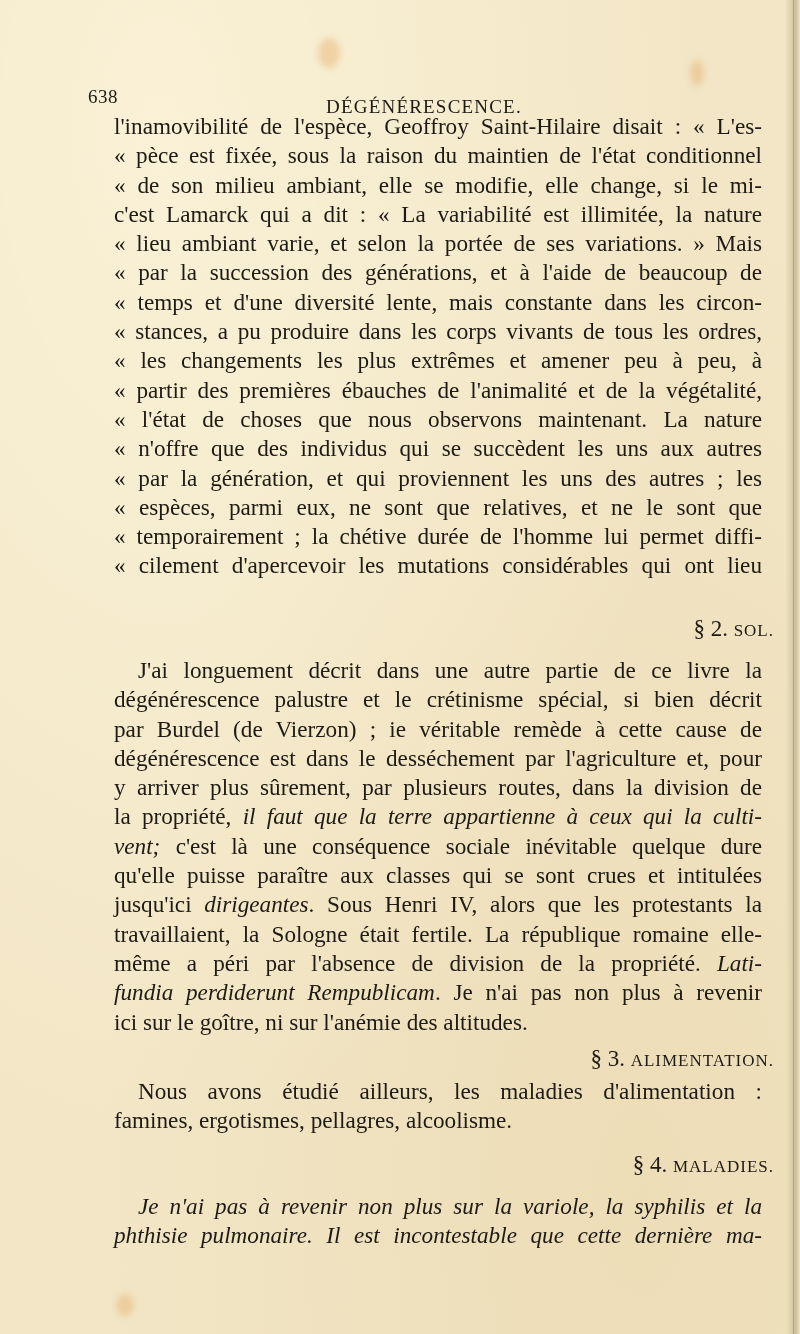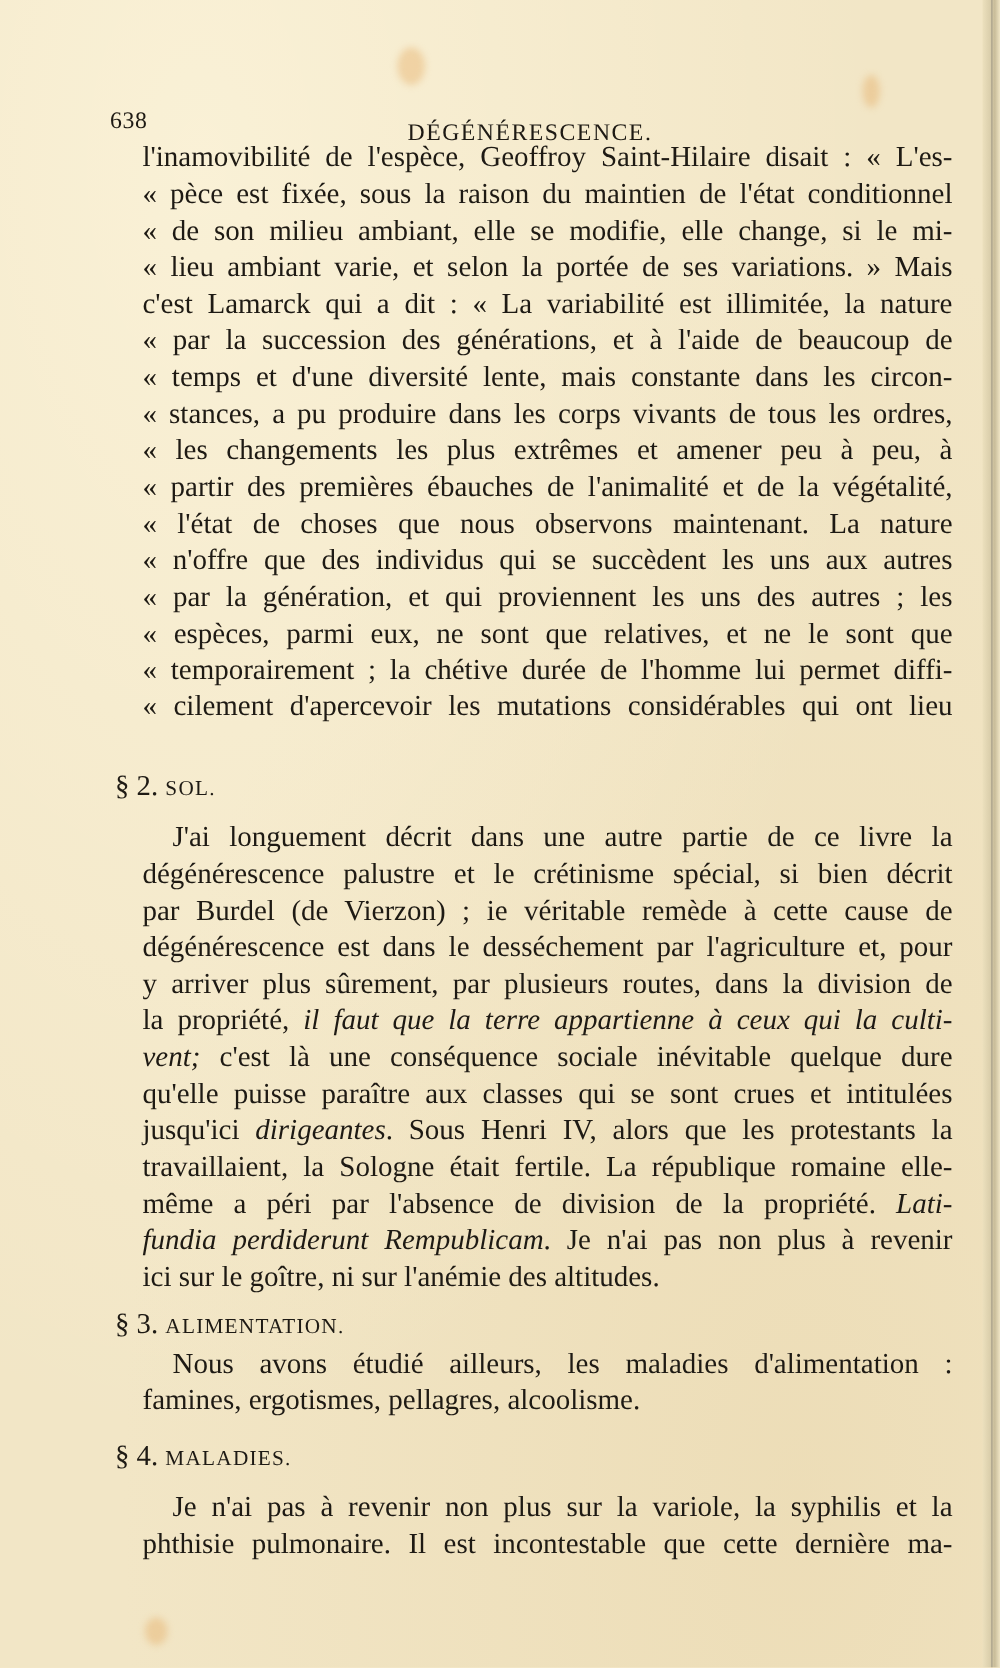--- a/index.html
+++ b/index.html
@@ -40,21 +40,21 @@
   }
   .line {
     display: block; height: 29.3px; white-space: nowrap;
     text-align: justify; text-align-last: justify;
     transform-origin: left center;
     margin-left: 22px;
   }
   .line.last { text-align-last: left; }
   .line.indent { padding-left: 24px; }
   .heading {
-    position: absolute; left: 92px; width: 670px; text-align: left; font-size: 23px;
+    position: absolute; left: 104px; width: 670px; text-align: right; font-size: 23px;
   }
   .heading .sc { font-size: 17px; letter-spacing: 1px; }
   i { font-style: italic; }
 </style>
 </head>
 <body>
 
 <div class="page">
   <div class="stain" style="left:318px;top:38px;width:22px;height:30px;"></div>
   <div class="stain" style="left:690px;top:60px;width:14px;height:26px;"></div>
@@ -62,22 +62,22 @@
 
   <div class="header">
     <span class="page-number">638</span>
     <span class="running-title">DÉGÉNÉRESCENCE.</span>
   </div>
 
   <div class="text-block" style="top:112px;">
     <span class="line">l'inamovibilité de l'espèce, Geoffroy Saint-Hilaire disait : « L'es-</span>
     <span class="line">« pèce est fixée, sous la raison du maintien de l'état conditionnel</span>
     <span class="line">« de son milieu ambiant, elle se modifie, elle change, si le mi-</span>
+    <span class="line">c'est Lamarck qui a dit : « La variabilité est illimitée, la nature</span>
     <span class="line">« lieu ambiant varie, et selon la portée de ses variations. » Mais</span>
-    <span class="line">c'est Lamarck qui a dit : « La variabilité est illimitée, la nature</span>
     <span class="line">« par la succession des générations, et à l'aide de beaucoup de</span>
     <span class="line">« temps et d'une diversité lente, mais constante dans les circon-</span>
     <span class="line">« stances, a pu produire dans les corps vivants de tous les ordres,</span>
     <span class="line">« les changements les plus extrêmes et amener peu à peu, à</span>
     <span class="line">« partir des premières ébauches de l'animalité et de la végétalité,</span>
     <span class="line">« l'état de choses que nous observons maintenant. La nature</span>
     <span class="line">« n'offre que des individus qui se succèdent les uns aux autres</span>
     <span class="line">« par la génération, et qui proviennent les uns des autres ; les</span>
     <span class="line">« espèces, parmi eux, ne sont que relatives, et ne le sont que</span>
     <span class="line">« temporairement ; la chétive durée de l'homme lui permet diffi-</span>
@@ -113,19 +113,19 @@
   <div class="text-block" style="top:1077px;">
     <span class="line indent">Nous avons étudié ailleurs, les maladies d'alimentation :</span>
     <span class="line last">famines, ergotismes, pellagres, alcoolisme.</span>
   </div>
 
   <div class="heading" style="top:1152px;">
     <span>§ 4.</span>
     <span class="sc">MALADIES.</span>
   </div>
 
-  <div class="text-block" style="top:1192px;">
+  <div class="text-block" style="top:1192px;font-style:italic;">
     <span class="line indent">Je n'ai pas à revenir non plus sur la variole, la syphilis et la</span>
     <span class="line">phthisie pulmonaire. Il est incontestable que cette dernière ma-</span>
   </div>
 
   <div class="right-edge"></div>
 </div>
 
 </body></html>

